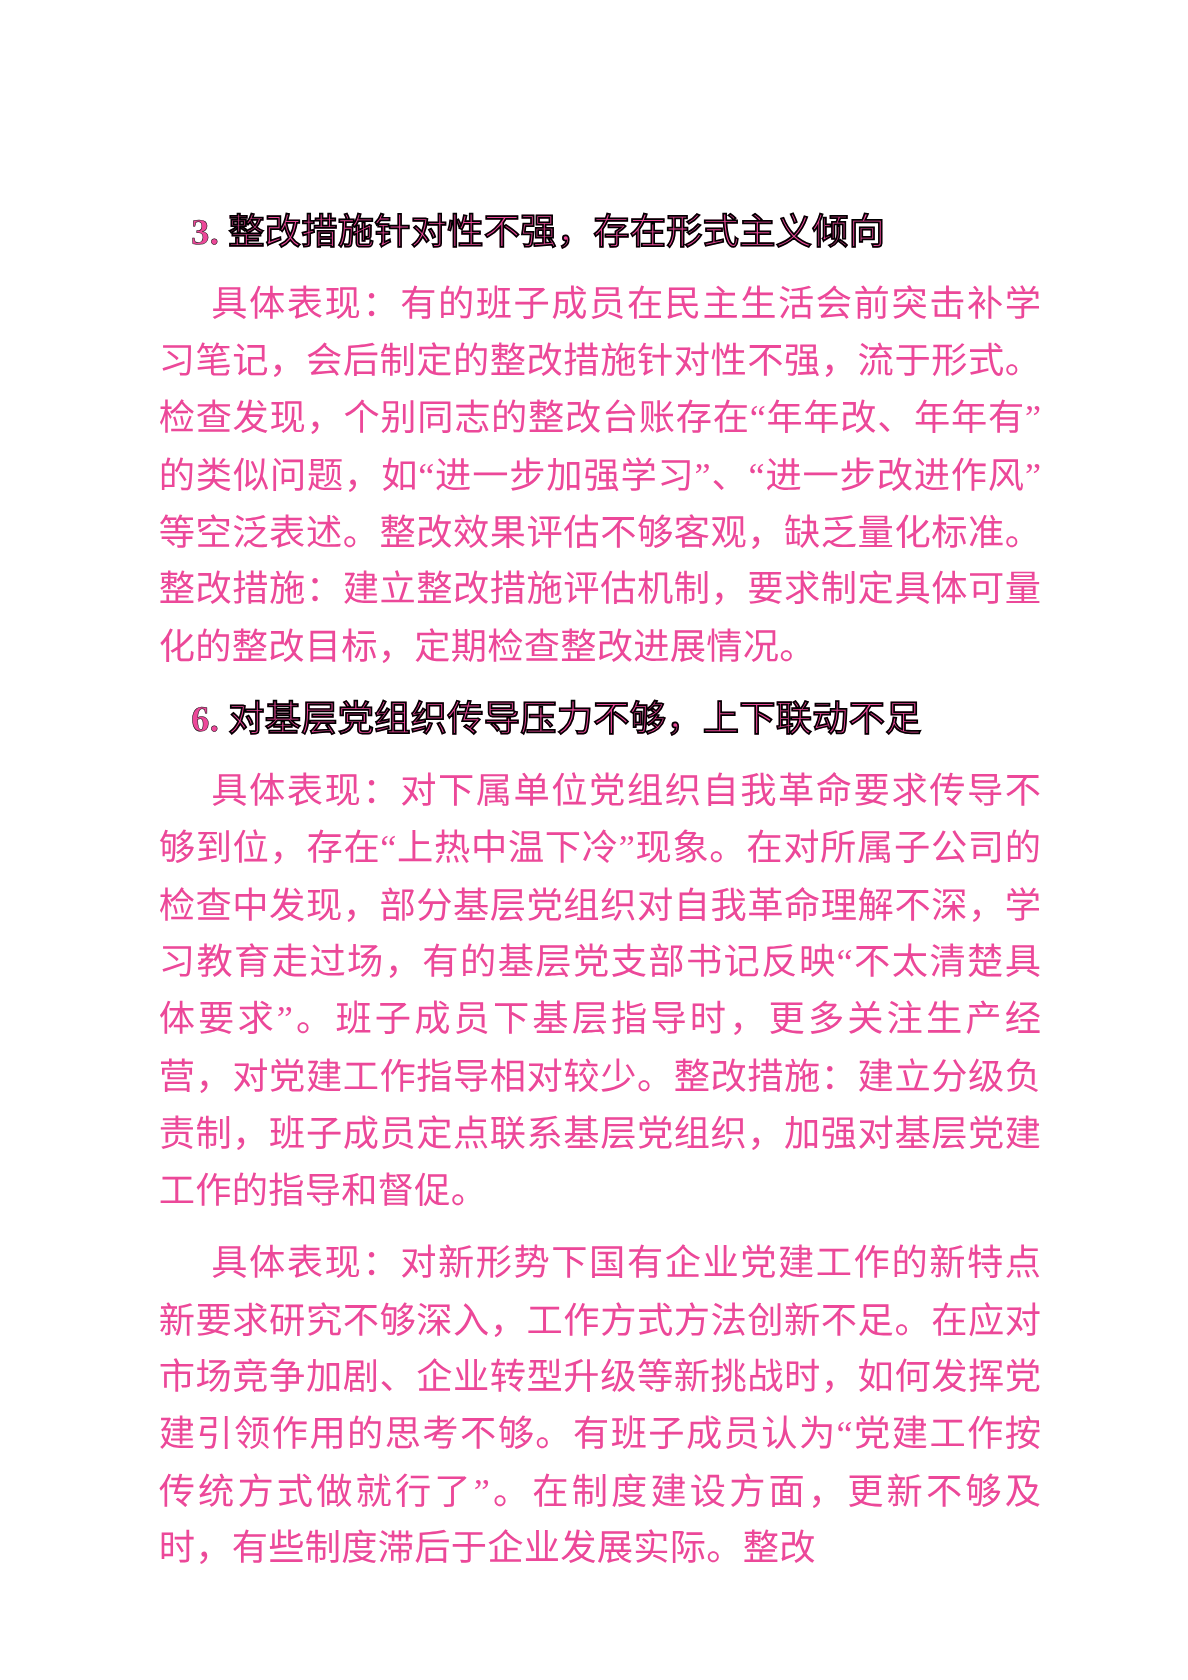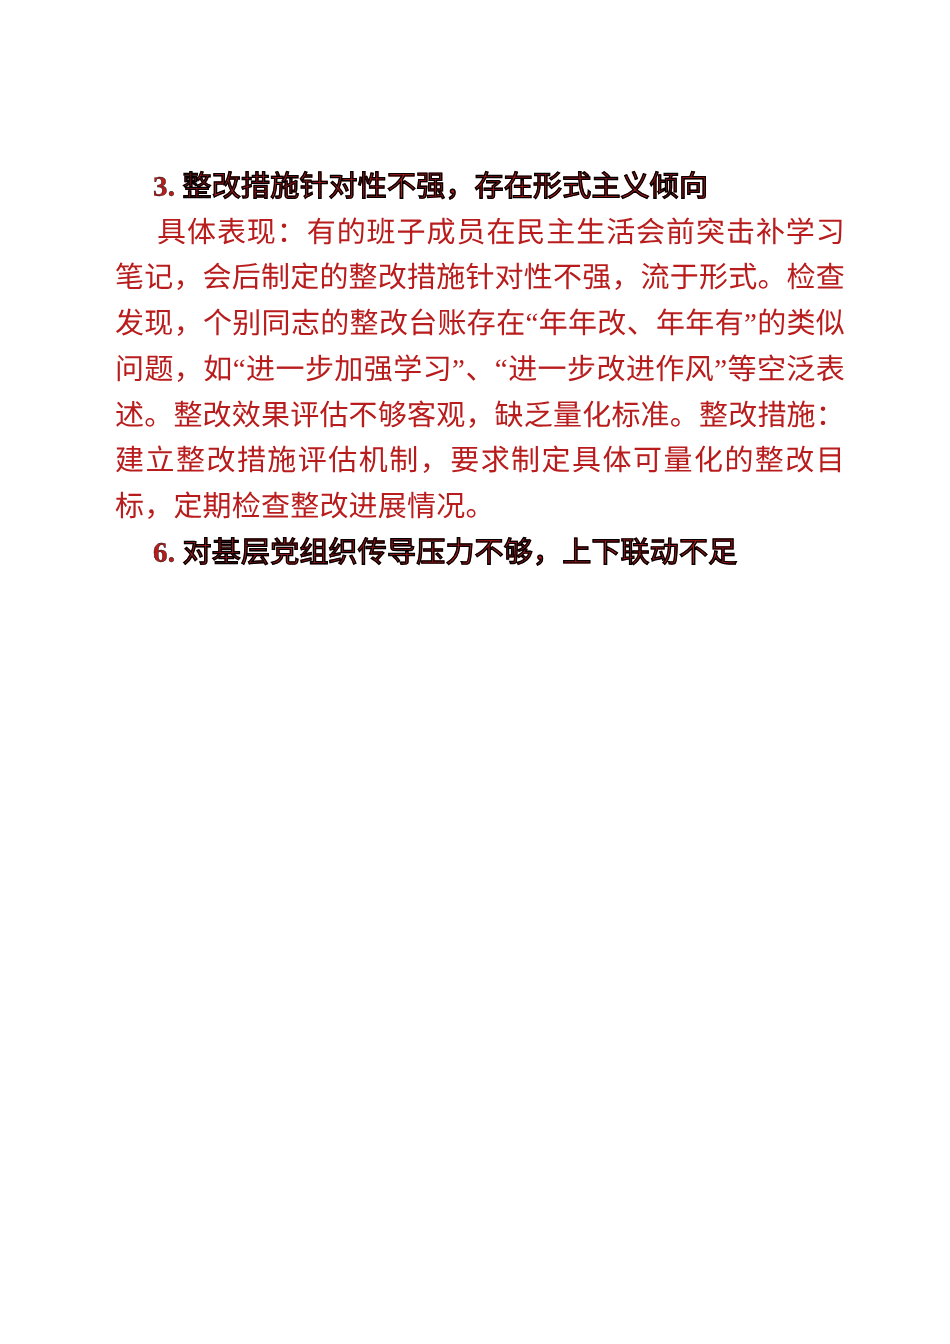--- a/index.html
+++ b/index.html
@@ -12,21 +12,21 @@
     height: 1344px;
     background: #ffffff;
     overflow: hidden;
   }
   .page {
     position: relative;
     width: 950px;
     height: 1344px;
     background: #ffffff;
     font-family: "Liberation Serif", "DejaVu Serif", serif;
-    color: #b91c1c;
+    color: #ec4899;
   }
   .content {
     position: absolute;
     left: 115px;
     top: 164px;
     width: 730px;
     font-size: 29px;
     line-height: 45.7px;
     text-align: justify;
     text-justify: inter-character;
@@ -39,31 +39,33 @@
     padding: 0;
     font-size: 29px;
     line-height: 45.7px;
     font-weight: 700;
     text-indent: 38px;
     text-align: left;
     
     -webkit-text-stroke: 0.4px #000;
   }
   .sec-body {
-    margin: 0;
+    margin: 12px;
     padding: 0;
     text-indent: 42px;
   }
 </style>
 </head>
 <body>
 
 <div class="page">
   <div class="content">
 
     <h2 class="sec-heading">3. 整改措施针对性不强，存在形式主义倾向</h2>
     <p class="sec-body">具体表现：有的班子成员在民主生活会前突击补学习笔记，会后制定的整改措施针对性不强，流于形式。检查发现，个别同志的整改台账存在“年年改、年年有”的类似问题，如“进一步加强学习”、“进一步改进作风”等空泛表述。整改效果评估不够客观，缺乏量化标准。整改措施：建立整改措施评估机制，要求制定具体可量化的整改目标，定期检查整改进展情况。</p>
 
     <h2 class="sec-heading">6. 对基层党组织传导压力不够，上下联动不足</h2>
+    <p class="sec-body">具体表现：对下属单位党组织自我革命要求传导不够到位，存在“上热中温下冷”现象。在对所属子公司的检查中发现，部分基层党组织对自我革命理解不深，学习教育走过场，有的基层党支部书记反映“不太清楚具体要求”。班子成员下基层指导时，更多关注生产经营，对党建工作指导相对较少。整改措施：建立分级负责制，班子成员定点联系基层党组织，加强对基层党建工作的指导和督促。</p>
 
+    <p class="sec-body">具体表现：对新形势下国有企业党建工作的新特点新要求研究不够深入，工作方式方法创新不足。在应对市场竞争加剧、企业转型升级等新挑战时，如何发挥党建引领作用的思考不够。有班子成员认为“党建工作按传统方式做就行了”。在制度建设方面，更新不够及时，有些制度滞后于企业发展实际。整改</p>
 
   </div>
 </div>
 
 </body></html>

